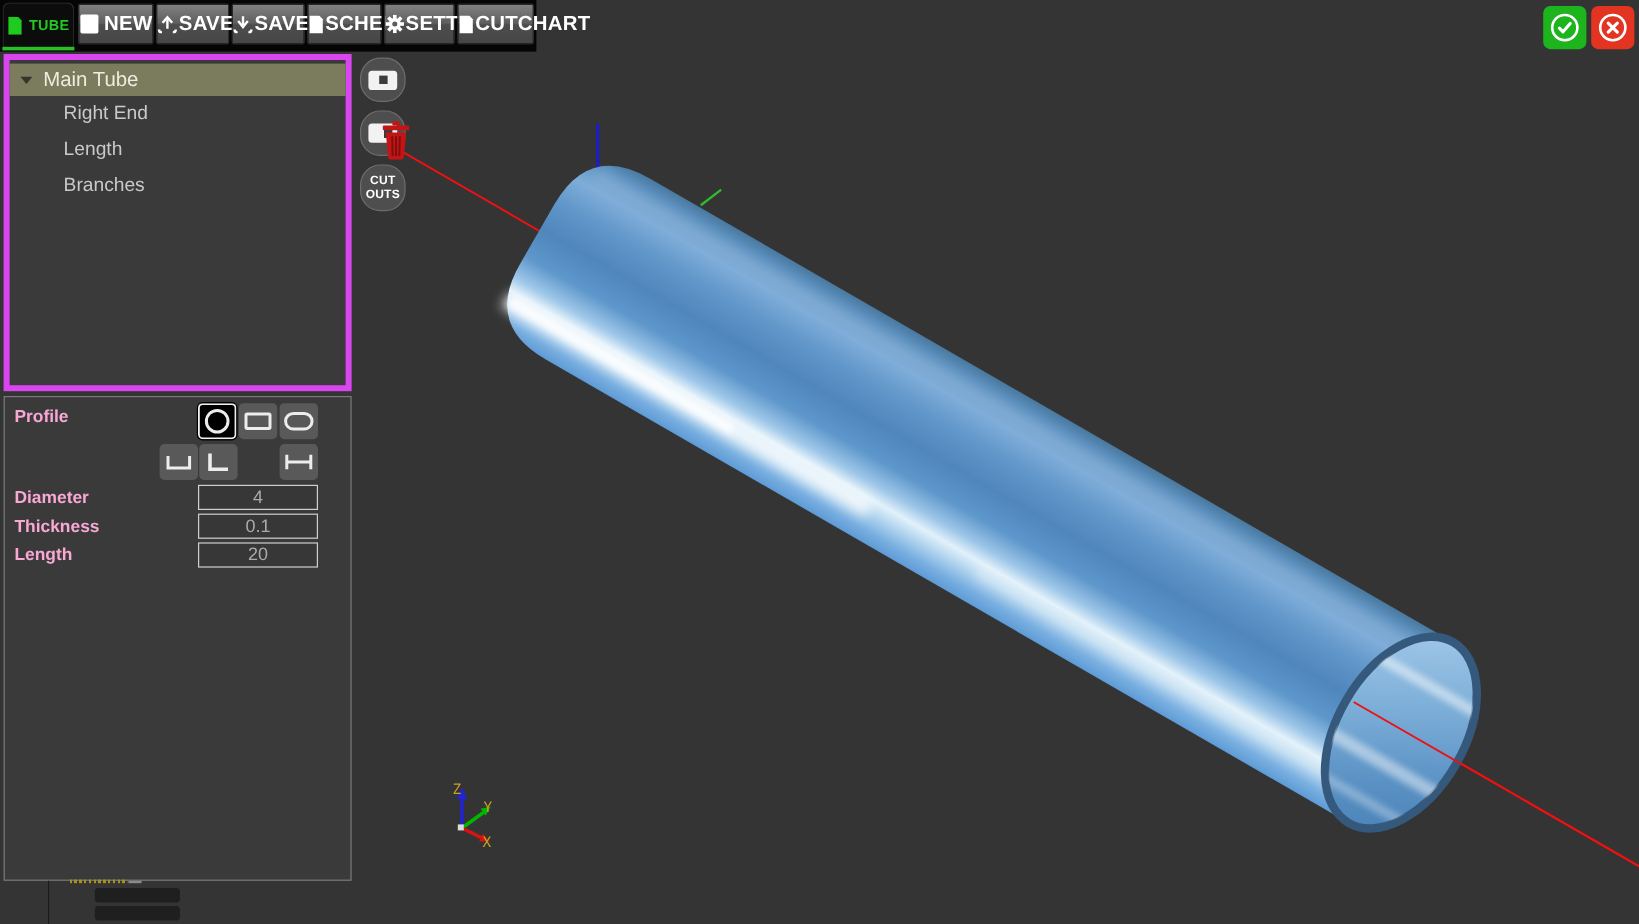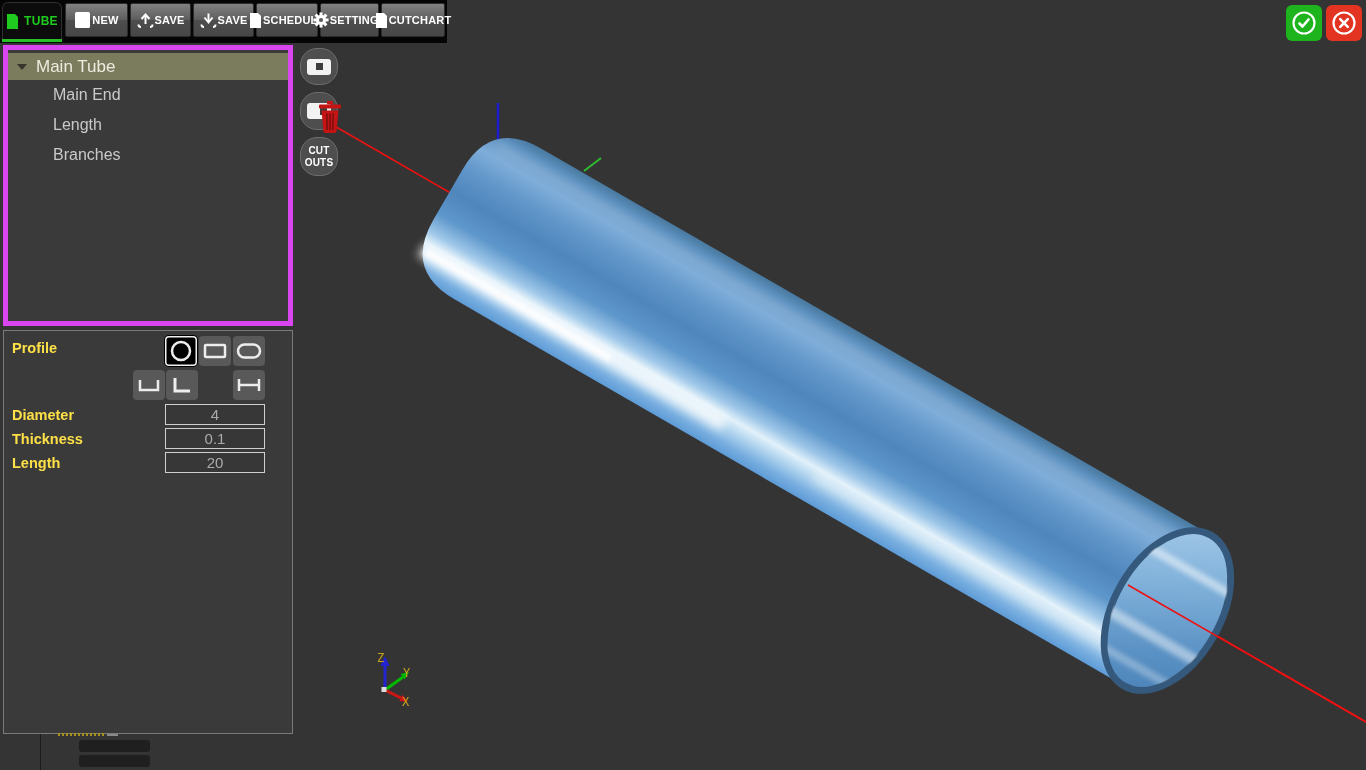--- a/index.html
+++ b/index.html
@@ -11,22 +11,22 @@
 
   
   .toolbar { position:absolute; left:0; top:0; width:447px; height:43px; background:#050505; z-index:6; }
   .file-tab { position:absolute; left:2px; top:2px; width:60px; height:37px;
     background:#0c0c0c; border:1px solid #2f2f2f; border-bottom:none; border-radius:6px 6px 0 0;
     display:flex; align-items:center; justify-content:center; gap:5px;
     color:#1fcb1f; font-size:12px; font-weight:bold; letter-spacing:.3px; cursor:pointer; }
   .tab-underline { position:absolute; left:2px; top:39px; width:60px; height:3px; background:#27c027; }
   .tb-btn { position:absolute; top:3px; height:34px; border:1px solid #2d2d2d; border-radius:2px;
     background:linear-gradient(#818181,#5e5e5e 48%,#4d4d4d 52%,#474747);
-    display:flex; align-items:center; justify-content:center; gap:1px;
-    color:#fff; font-size:11px; font-weight:bold; letter-spacing:.2px; cursor:pointer; }
+    display:flex; align-items:center; justify-content:space-between; gap:1px;
+    color:#fff; font-size:17px; font-weight:bold; letter-spacing:.2px; cursor:pointer; }
   .tb-btn svg { flex:0 0 auto; }
 
   
   .act-btn { position:absolute; top:5px; width:36px; height:36px; border-radius:6px; z-index:6;
     display:flex; align-items:center; justify-content:center; cursor:pointer; }
   #confirmBtn { right:44px; background:#1db41d; }
   #cancelBtn  { right:4px;  background:#e23420; }
 
   
   .tree-panel { position:absolute; left:3px; top:45px; width:290px; height:281px;
@@ -34,21 +34,21 @@
   .tree-row-sel { margin-top:3px; height:27px; background:#7b7b5e; display:flex; align-items:center;
     padding-left:9px; gap:9px; color:#ececdf; font-size:17px; cursor:pointer; }
   .caret-down { width:0; height:0; border-left:5.5px solid transparent; border-right:5.5px solid transparent;
     border-top:6.5px solid #35352b; }
   .tree-row { height:30px; display:flex; align-items:center; padding-left:45px;
     color:#c9c9c9; font-size:16px; cursor:pointer; }
 
   
   .props-panel { position:absolute; left:3px; top:330px; width:290px; height:404px;
     background:#3a3a3a; border:1px solid #7a7a7a; z-index:6; }
-  .props-label { position:absolute; color:#fde047; font-weight:bold; font-size:14.5px; }
+  .props-label { position:absolute; color:#f9a8d4; font-weight:bold; font-size:14.5px; }
   .shape-btn { position:absolute; width:32px; height:30px; background:#595959; border:none;
     border-radius:4px; display:flex; align-items:center; justify-content:center; cursor:pointer; padding:0; }
   .shape-btn.sel { background:#000; box-shadow:0 0 0 1.5px #f0f0f0 inset, 0 0 0 1px #000; }
   .prop-input { position:absolute; left:161px; width:100px; height:21px; background:#373737;
     border:1px solid #cfcfcf; color:#aaa; text-align:center; font-size:15px;
     font-family:"Liberation Sans", sans-serif; }
 
   
   .frag { position:absolute; z-index:6; }
 
@@ -211,21 +211,21 @@
     <path d="M10.2,10.2 l7.6,7.6 M17.8,10.2 l-7.6,7.6" stroke="#ffffff" stroke-width="2.6" stroke-linecap="round"></path>
   </svg>
 </div>
 
 <div class="tree-panel">
   <div class="tree-row-sel">
     <span class="caret-down"></span>
     <span>Main Tube</span>
   </div>
   <div class="tree-row">
-      <span>Main End</span>
+      <span>Right End</span>
     </div>
   <div class="tree-row">
       <span>Length</span>
     </div>
   <div class="tree-row">
       <span>Branches</span>
     </div>
 </div>
 
 <div class="props-panel">

